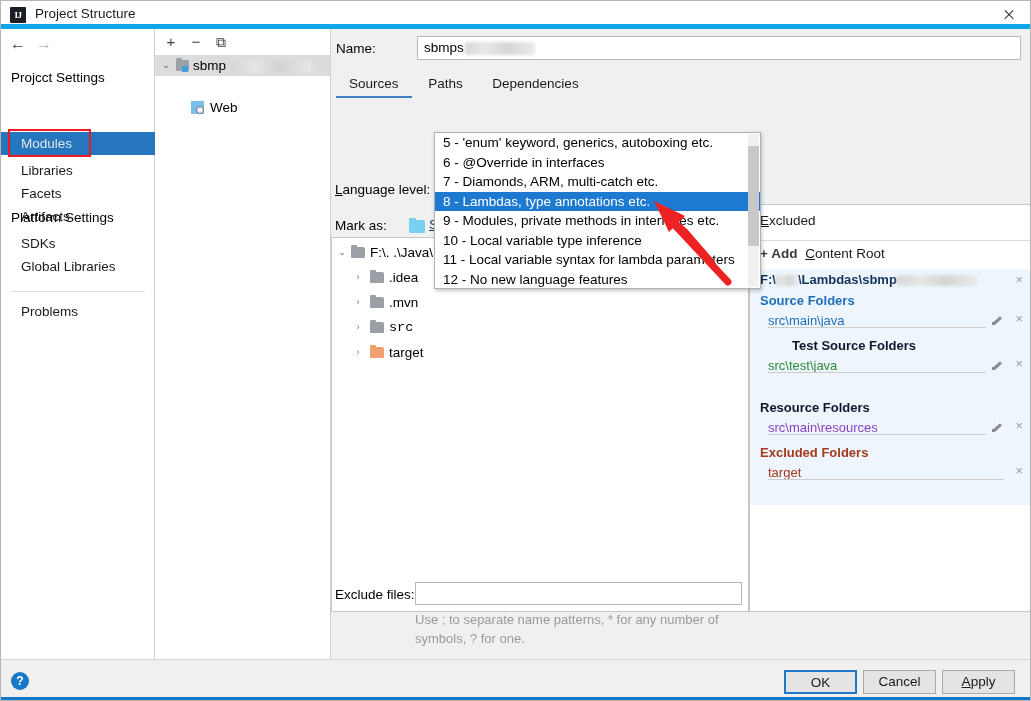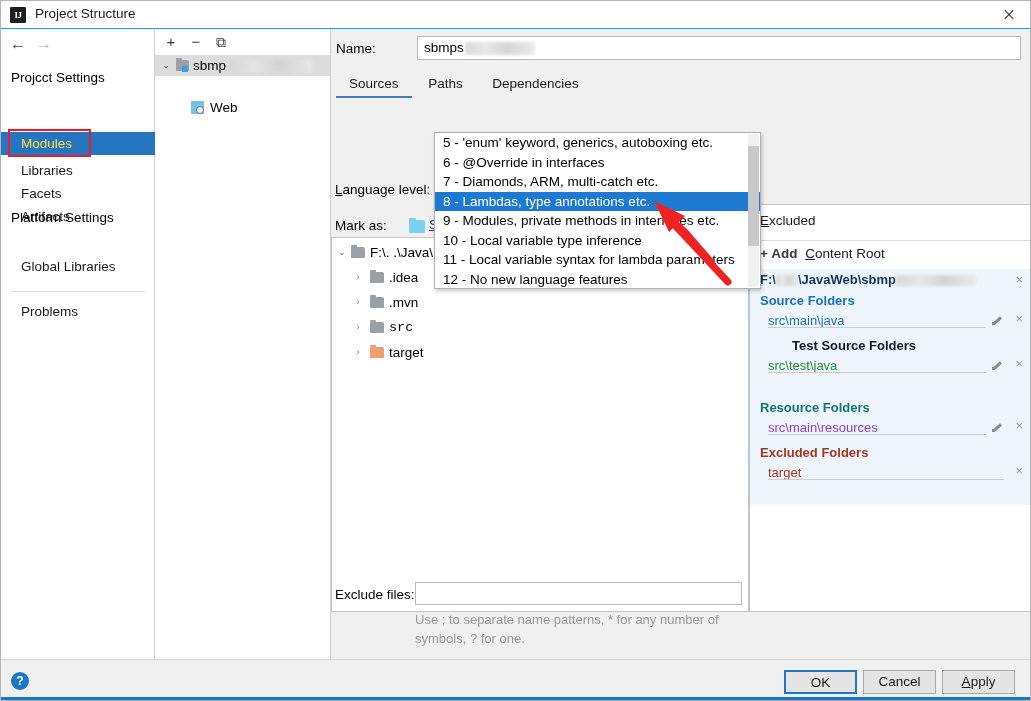--- a/index.html
+++ b/index.html
@@ -19,21 +19,21 @@
     border: 1px solid #b4b4b4;
     box-sizing: border-box;
     overflow: hidden;
   }
 
   
   .titlebar {
     position: absolute; left: 0; top: 0;
     width: 1031px; height: 28px;
     background: #ffffff;
-    border-bottom: 1px solid #0ea5e9;
+    border-bottom: 5px solid #0ea5e9;
     box-sizing: border-box;
   }
   .title-icon {
     position: absolute; left: 9px; top: 6px;
     width: 16px; height: 16px;
     background: #1b1f23;
     border-radius: 1px;
     color: #ffffff;
     font-size: 9px;
     font-weight: bold;
@@ -96,21 +96,21 @@
     width: 154px; height: 23px;
     line-height: 23px;
     padding-left: 20px;
     box-sizing: border-box;
     font-size: 13.5px;
     color: #1a1a1a;
     cursor: default;
   }
   .nav-item.selected {
     background: #2675bf;
-    color: #fde047;
+    color: #e5e5e5;
   }
   .red-box {
     position: absolute;
     left: 7px; top: 100px;
     width: 83px; height: 28px;
     border: 2.5px solid #ed1c24;
     box-sizing: border-box;
     pointer-events: none;
   }
   .sep-line {
@@ -562,20 +562,21 @@
 
     <div class="sec-head" style="top:41px;">Projcct Settings</div>
     <div class="nav-item selected" style="top:103px;">Modules</div>
     <div class="nav-item" style="top:130px;">Libraries</div>
     <div class="nav-item" style="top:153px;">Facets</div>
     <div class="nav-item" style="top:176px;">Artifacts</div>
 
     <div class="sec-head" style="top:180px;"></div>
 
     <div class="sec-head" style="top:181px;">Platform Settings</div>
+    <div class="nav-item" style="top:203px;">SDKs</div>
     <div class="nav-item" style="top:226px;">Global Libraries</div>
 
     <div class="sep-line" style="top:262px;"></div>
     <div class="nav-item" style="top:271px;">Problems</div>
 
     <div class="red-box"></div>
   </div>
 
   <div class="modpanel">
     <div class="mod-toolbar">
@@ -649,38 +650,38 @@
         </div>
       </div>
 
       <div class="roots">
         <div class="roots-excluded"><u>E</u><span>xcluded</span></div>
         <div class="roots-sep"></div>
 
         <div class="add-root"><span class="plus">+ Add </span><u>C</u><span>ontent Root</span></div>
 
         <div class="root-block">
-          <div class="root-path"><span>F:\</span><span class="blur" style="width:22px;height:11px;"></span><span>\JavaWeb\sbmp</span><span class="blur" style="width:80px;height:11px;"></span></div>
+          <div class="root-path"><span>F:\</span><span class="blur" style="width:22px;height:11px;"></span><span>\Lambdas\sbmp</span><span class="blur" style="width:80px;height:11px;"></span></div>
           <div class="root-x" style="top:3px;">×</div>
 
           <div class="grp-title" style="top:24px;color:#1f6fb8;">Source Folders</div>
           <div class="grp-item" style="top:44px;color:#1f6fb8;">src\main\java</div>
           <div class="grp-underline" style="left:18px;top:58px;width:218px;"></div>
           <div class="pencil" style="left:242px;top:46px;"></div>
           <div class="root-x" style="top:42px;">×</div>
 
           <div class="grp-title" style="top:69px;color:#0f172a;margin-left:32px;">Test Source Folders</div>
           <div class="grp-item" style="top:89px;color:#2f8a3c;">src\test\java</div>
           <div class="grp-underline" style="left:18px;top:103px;width:218px;"></div>
           <div class="pencil" style="left:242px;top:91px;"></div>
           <div class="root-x" style="top:87px;">×</div>
         </div>
 
         <div style="position:absolute;left:0;top:195px;width:281px;height:105px;background:#eef5fc;">
-          <div class="grp-title" style="top:0px;color:#0f766e;">Resource Folders</div>
+          <div class="grp-title" style="top:0px;color:#0f172a;">Resource Folders</div>
           <div class="grp-item" style="top:20px;color:#8b43c4;">src\main\resources</div>
           <div class="grp-underline" style="left:18px;top:34px;width:218px;"></div>
           <div class="pencil" style="left:242px;top:22px;"></div>
           <div class="root-x" style="top:18px;">×</div>
 
           <div class="grp-title" style="top:45px;color:#a4391e;">Excluded Folders</div>
           <div class="grp-item" style="top:65px;color:#a4391e;">target</div>
           <div class="grp-underline" style="left:18px;top:79px;width:236px;"></div>
           <div class="root-x" style="top:63px;">×</div>
         </div>

